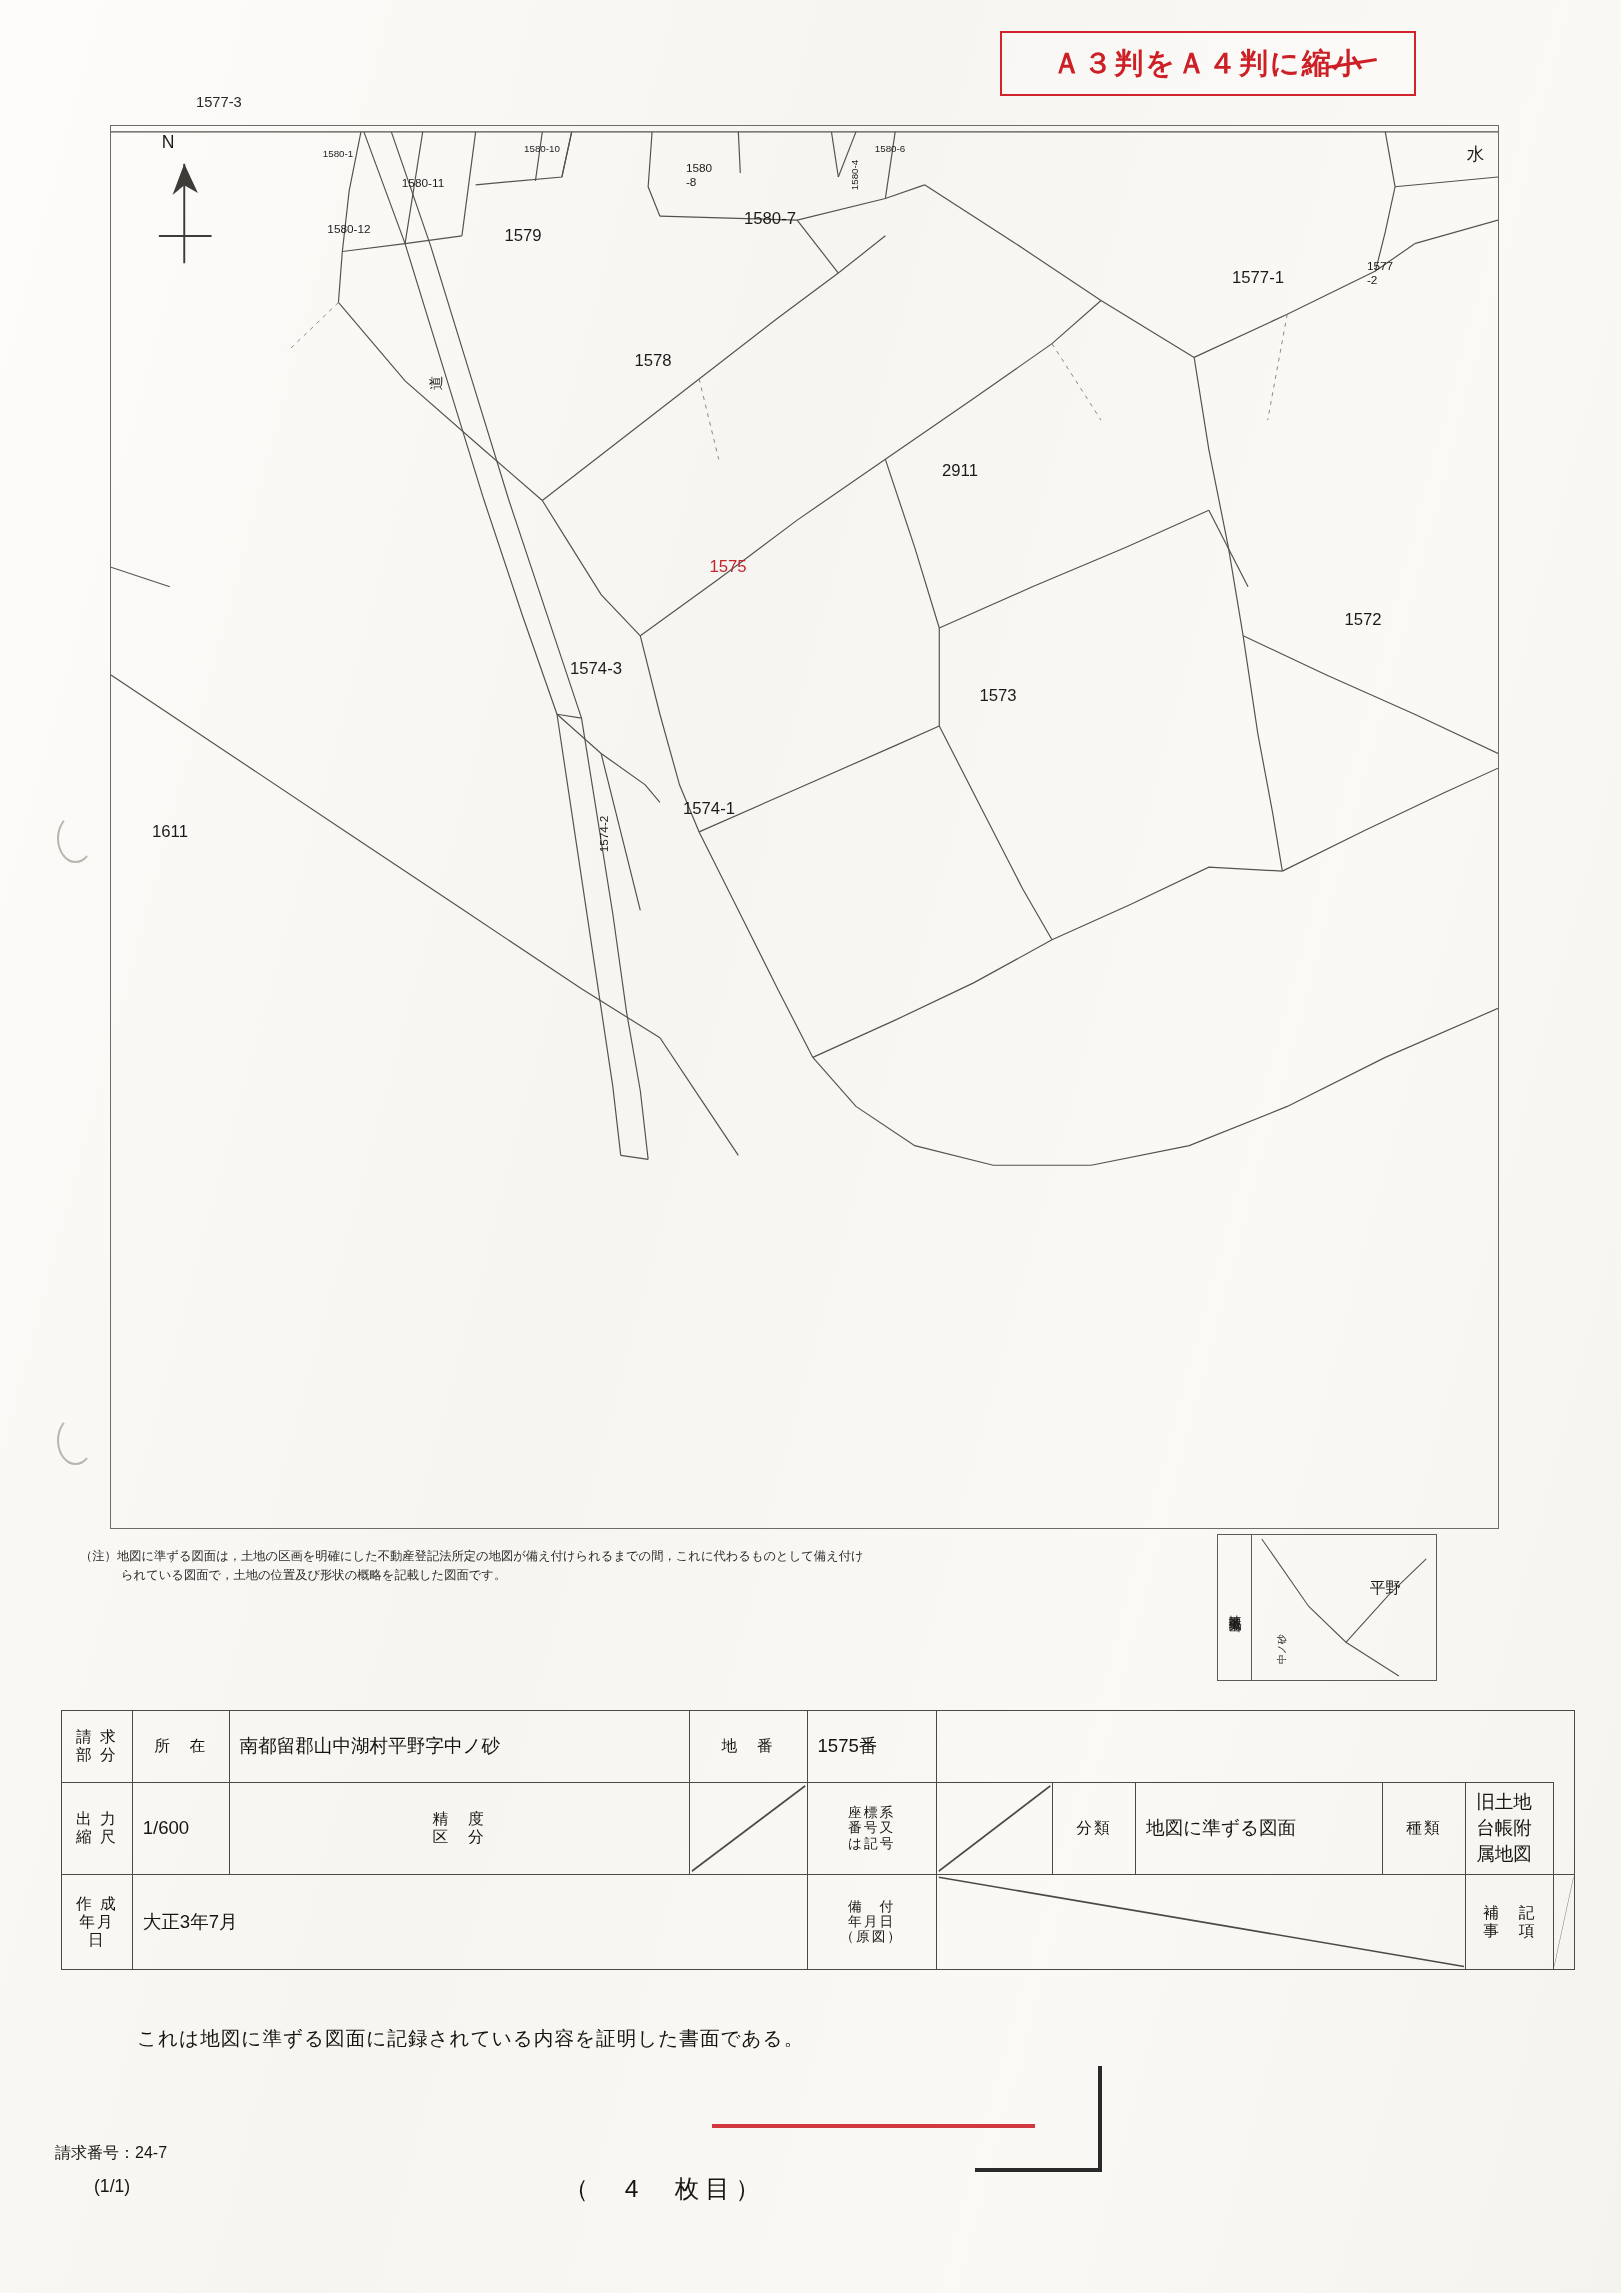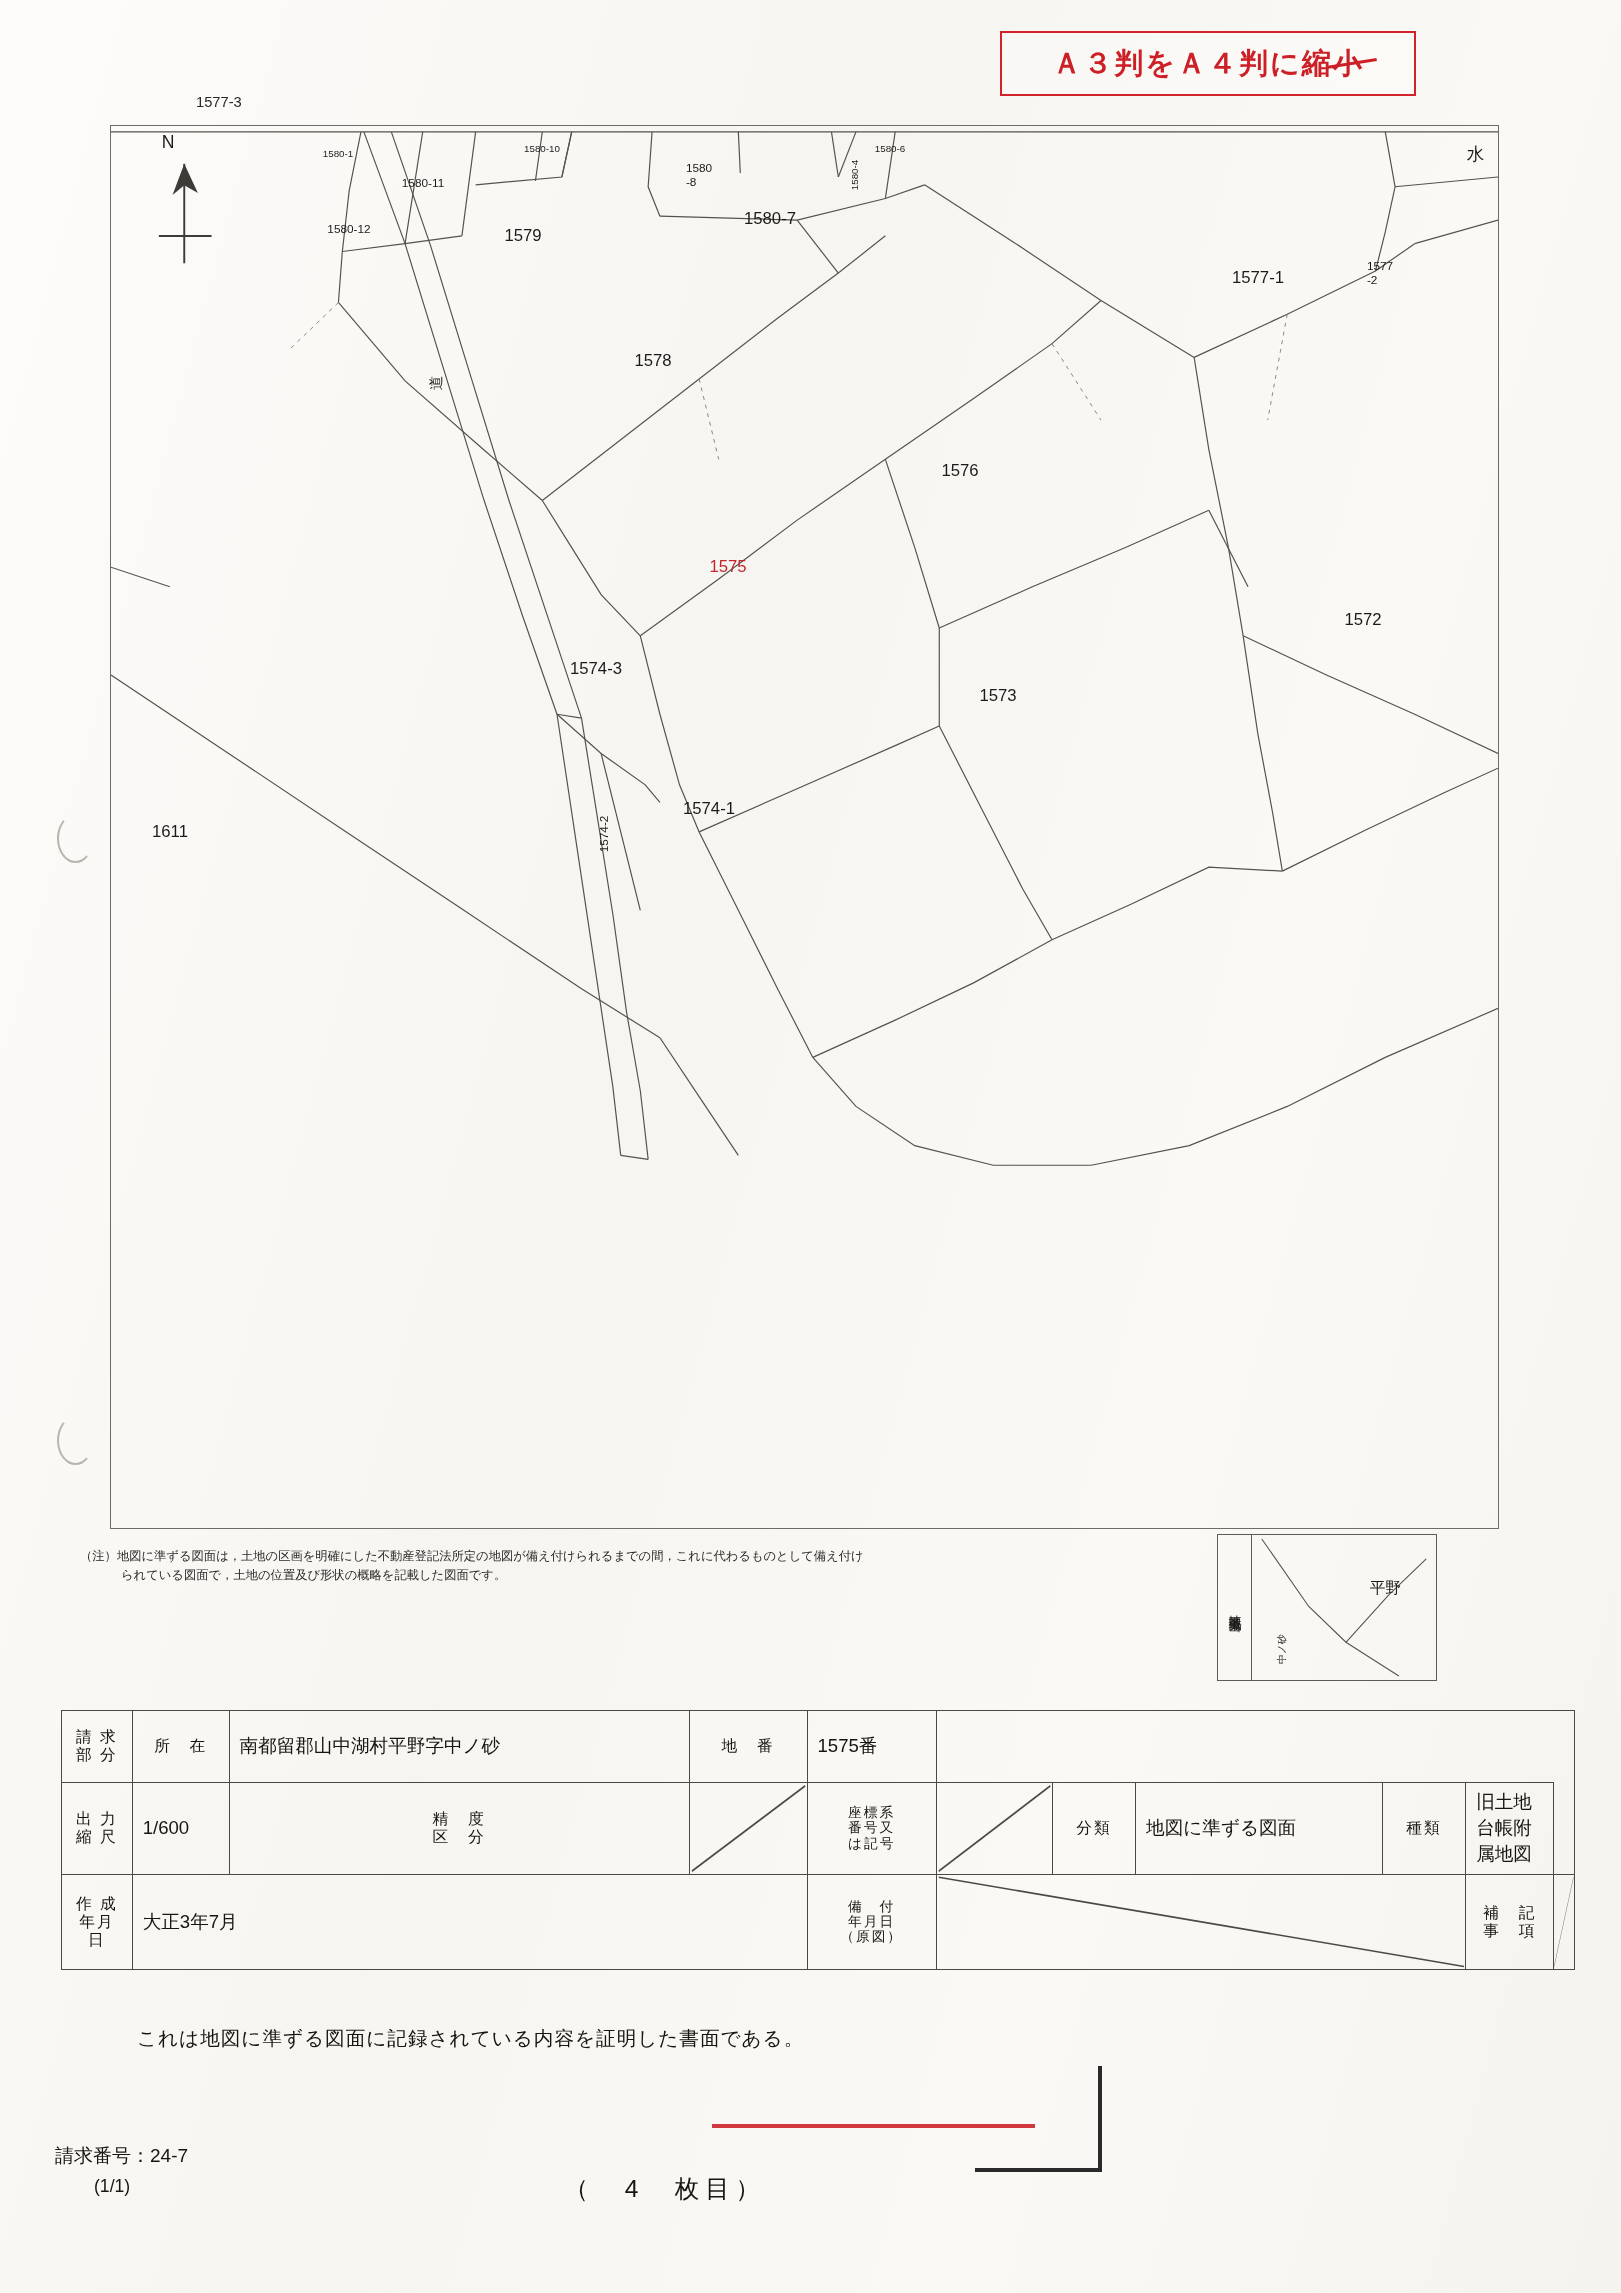--- a/index.html
+++ b/index.html
@@ -227,21 +227,21 @@
     font-size: 17.6px;
     line-height: 1.55;
     color: #17150f;
   }
   #issuer-block .l2 { padding-left: 17.6px; }
   #issuer-block .l3 { padding-left: 80px; }
   #req-no {
     position: absolute;
     left: 55px;
     top: 2143px;
-    font-size: 19px;
+    font-size: 16px;
     color: #17150f;
   }
   #req-page {
     position: absolute;
     left: 94px;
     top: 2176px;
     font-size: 17.6px;
     color: #17150f;
   }
   #sheet-no {
@@ -405,21 +405,21 @@
       <div class="parcel-label small" style="left:238px; top:103px;">1580-12</div>
       <div class="parcel-label small" style="left:588px; top:49px; white-space:pre;">1580
 -8</div>
       <div class="parcel-label tiny rot" style="left:743px; top:49px;">1580-4</div>
       <div class="parcel-label" style="left:659px; top:93px;">1580-7</div>
       <div class="parcel-label small" style="left:1269px; top:147px; white-space:pre;">1577
 -2</div>
       <div class="parcel-label" style="left:1147px; top:152px;">1577-1</div>
       <div class="parcel-label" style="left:412px; top:110px;">1579</div>
       <div class="parcel-label" style="left:542px; top:235px;">1578</div>
-      <div class="parcel-label" style="left:849px; top:345px;">1576</div>
+      <div class="parcel-label" style="left:849px; top:345px;">2911</div>
       <div class="parcel-label red" style="left:617px; top:441px;">1575</div>
       <div class="parcel-label" style="left:1252px; top:494px;">1572</div>
       <div class="parcel-label" style="left:485px; top:543px;">1574-3</div>
       <div class="parcel-label" style="left:887px; top:570px;">1573</div>
       <div class="parcel-label" style="left:598px; top:683px;">1574-1</div>
       <div class="parcel-label small rot" style="left:493px; top:708px;">1574-2</div>
       <div class="parcel-label" style="left:59px; top:706px;">1611</div>
     </div>
   </div>
 

